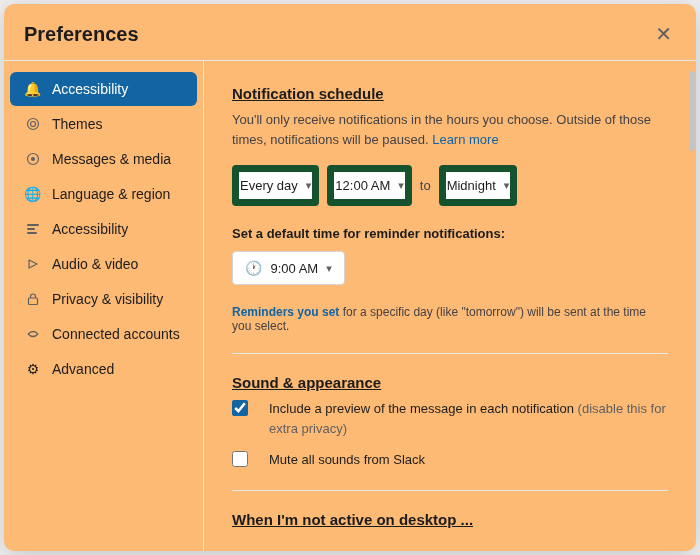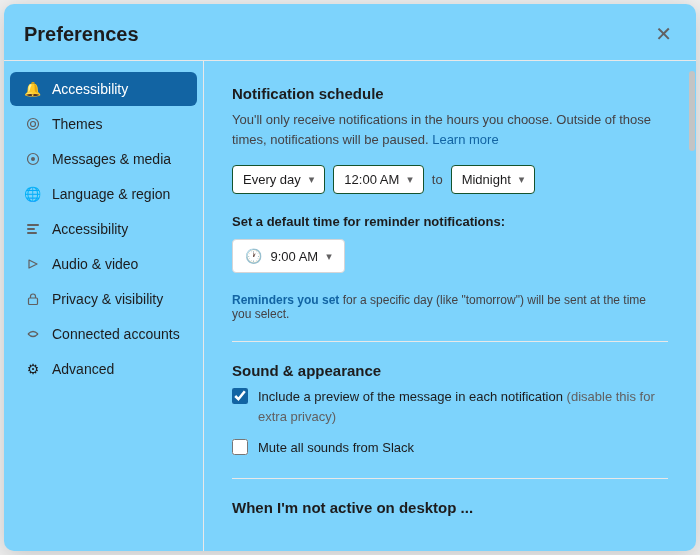--- a/index.html
+++ b/index.html
@@ -6,21 +6,21 @@
     body {
       font-family: -apple-system, BlinkMacSystemFont, 'Segoe UI', sans-serif;
       background: #f0f0f0;
       display: flex;
       justify-content: center;
       align-items: center;
       width: 700px;
       height: 555px;
     }
     .modal {
-      background: #7dd3fc;
+      background: #fdba74;
       border-radius: 10px;
       width: 692px;
       height: 547px;
       box-shadow: 0 4px 24px rgba(0,0,0,0.18);
       display: flex;
       flex-direction: column;
       overflow: hidden;
     }
     .modal-header {
       display: flex;
@@ -99,20 +99,21 @@
       background: #c4c4c4;
       border-radius: 3px;
       margin: 0 auto;
       margin-top: 10px;
     }
     .section-title {
       font-size: 15px;
       font-weight: 700;
       color: #1d1c1d;
       margin-bottom: 8px;
+      text-decoration: underline;
     }
     .section-desc {
       font-size: 13px;
       color: #454245;
       line-height: 1.5;
       margin-bottom: 16px;
     }
     .learn-more {
       color: #1264A3;
       text-decoration: none;
@@ -125,23 +126,23 @@
     }
     .row-controls {
       display: flex;
       align-items: center;
       gap: 8px;
       margin-bottom: 20px;
     }
     .select-control {
       display: flex;
       align-items: center;
-      border: 1px solid #14532d;
+      border: 7px solid #14532d;
       border-radius: 4px;
-      padding: 6px 10px;
+      padding: 6px 1px;
       font-size: 13px;
       color: #1d1c1d;
       background: #fff;
       cursor: pointer;
       gap: 8px;
     }
     .select-arrow {
       color: #616061;
       font-size: 11px;
     }
@@ -176,21 +177,21 @@
       margin-top: 8px;
     }
     .reminder-note a {
       color: #1264A3;
       font-weight: 600;
       text-decoration: none;
     }
     .checkbox-row {
       display: flex;
       align-items: flex-start;
-      gap: 10px;
+      gap: 21px;
       margin-bottom: 12px;
     }
     .checkbox-input {
       width: 16px;
       height: 16px;
       margin-top: 1px;
       accent-color: #1264A3;
       flex-shrink: 0;
       cursor: pointer;
     }

